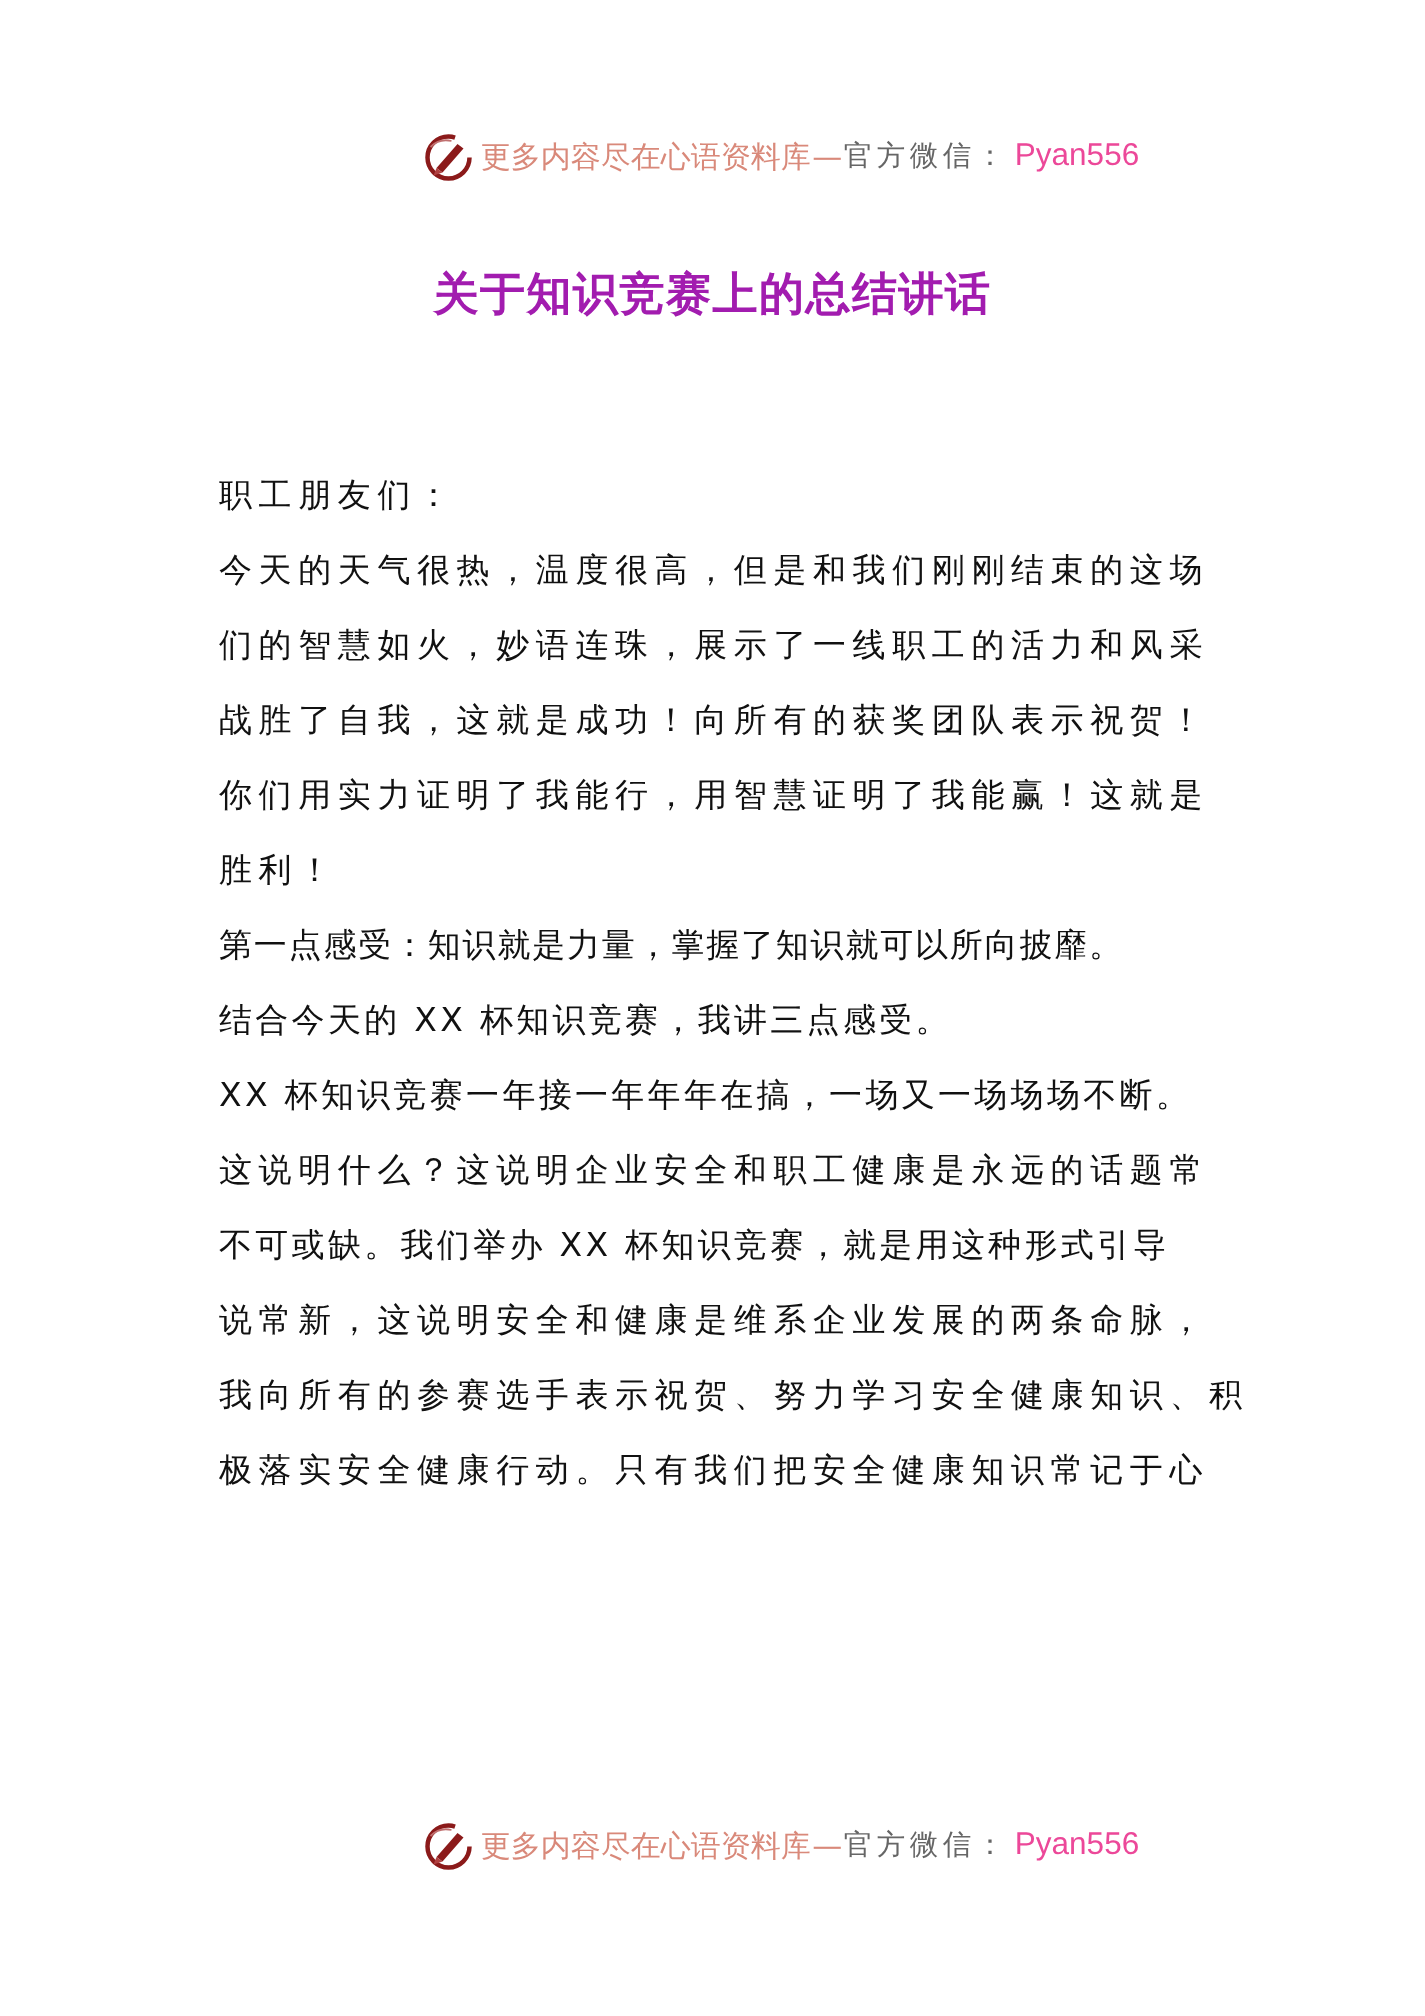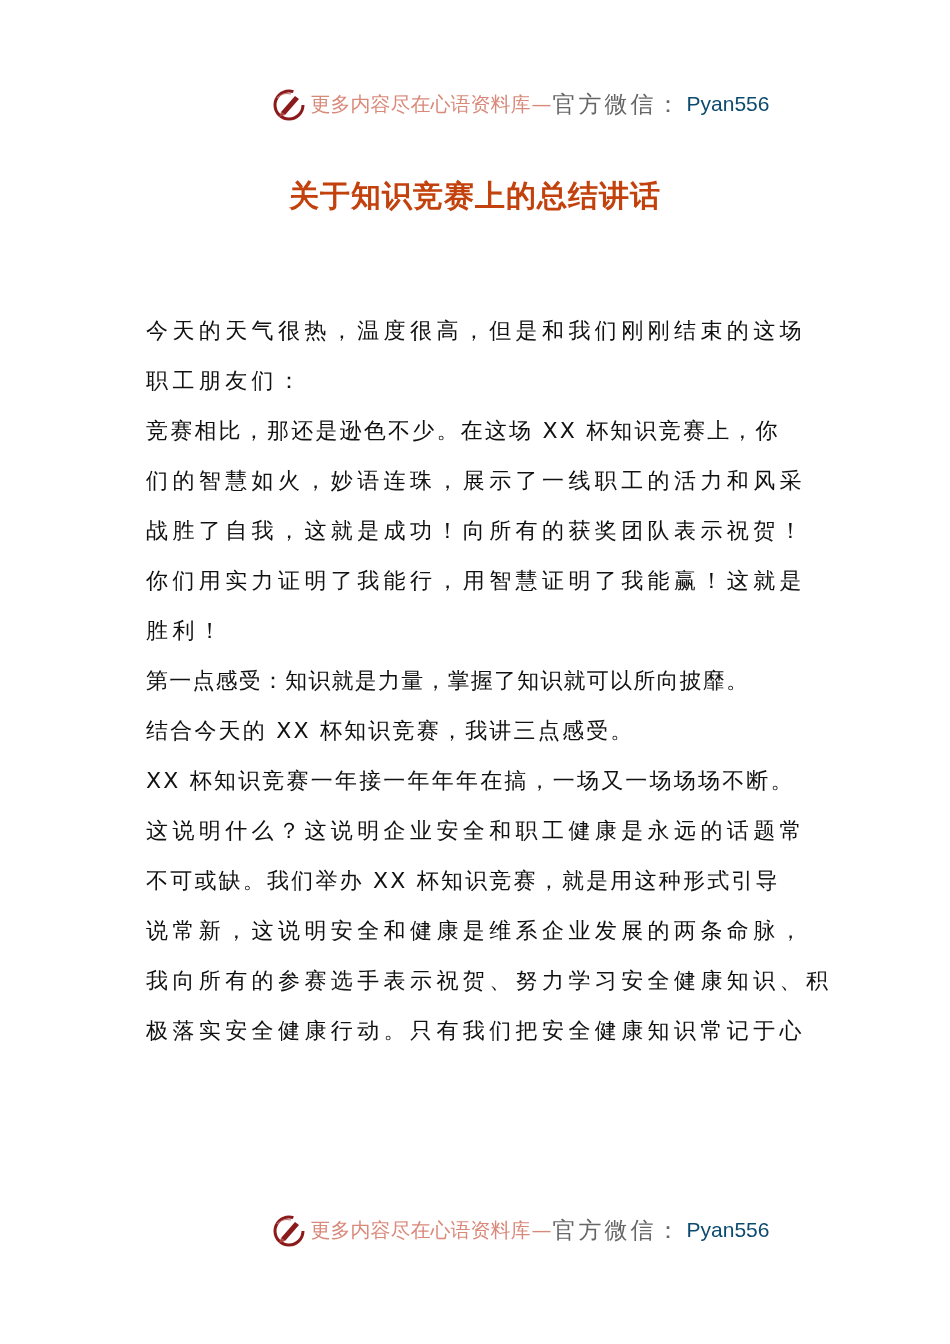--- a/index.html
+++ b/index.html
@@ -39,40 +39,40 @@
       color: #d9897a;
       letter-spacing: 0px;
     }
     .banner .dash {
       font-size: 20px;
       color: #d9897a;
       margin: 0 1px;
     }
     .banner .wechat {
       font-family: Liberation Mono, monospace;
-      font-size: 23px;
+      font-size: 19px;
       color: #666666;
       letter-spacing: 3px;
     }
     .banner .wxid {
       font-family: "Liberation Sans", sans-serif;
       font-size: 21px;
-      color: #0c4a6e;
+      color: #ec4899;
       margin-left: 4px;
     }
     .title {
       position: absolute;
       top: 176px;
       left: 0;
       width: 950px;
       text-align: center;
       font-family: "DejaVu Sans", sans-serif;
       font-size: 30px;
       font-weight: bold;
-      color: #c2410c;
+      color: #a21caf;
       letter-spacing: 1px;
     }
     .body {
       position: absolute;
       top: 306px;
       left: 146px;
       width: 670px;
     }
     .line {
       height: 50px;
@@ -97,23 +97,22 @@
   </svg>
   <span class="promo">更多内容尽在心语资料库</span>
   <span class="dash">—</span>
   <span class="wechat">官方微信：</span>
   <span class="wxid">Pyan556</span>
 </div>
 
 <div class="title">关于知识竞赛上的总结讲话</div>
 
 <div class="body">
+  <div class="line">职工朋友们：</div>
   <div class="line">今天的天气很热，温度很高，但是和我们刚刚结束的这场</div>
-  <div class="line">职工朋友们：</div>
-  <div class="line tight">竞赛相比，那还是逊色不少。在这场 XX 杯知识竞赛上，你</div>
   <div class="line">们的智慧如火，妙语连珠，展示了一线职工的活力和风采</div>
   <div class="line">战胜了自我，这就是成功！向所有的获奖团队表示祝贺！</div>
   <div class="line">你们用实力证明了我能行，用智慧证明了我能赢！这就是</div>
   <div class="line">胜利！</div>
   <div class="line tighter">第一点感受：知识就是力量，掌握了知识就可以所向披靡。</div>
   <div class="line tight">结合今天的 XX 杯知识竞赛，我讲三点感受。</div>
   <div class="line tight">XX 杯知识竞赛一年接一年年年在搞，一场又一场场场不断。</div>
   <div class="line">这说明什么？这说明企业安全和职工健康是永远的话题常</div>
   <div class="line tight">不可或缺。我们举办 XX 杯知识竞赛，就是用这种形式引导</div>
   <div class="line">说常新，这说明安全和健康是维系企业发展的两条命脉，</div>

